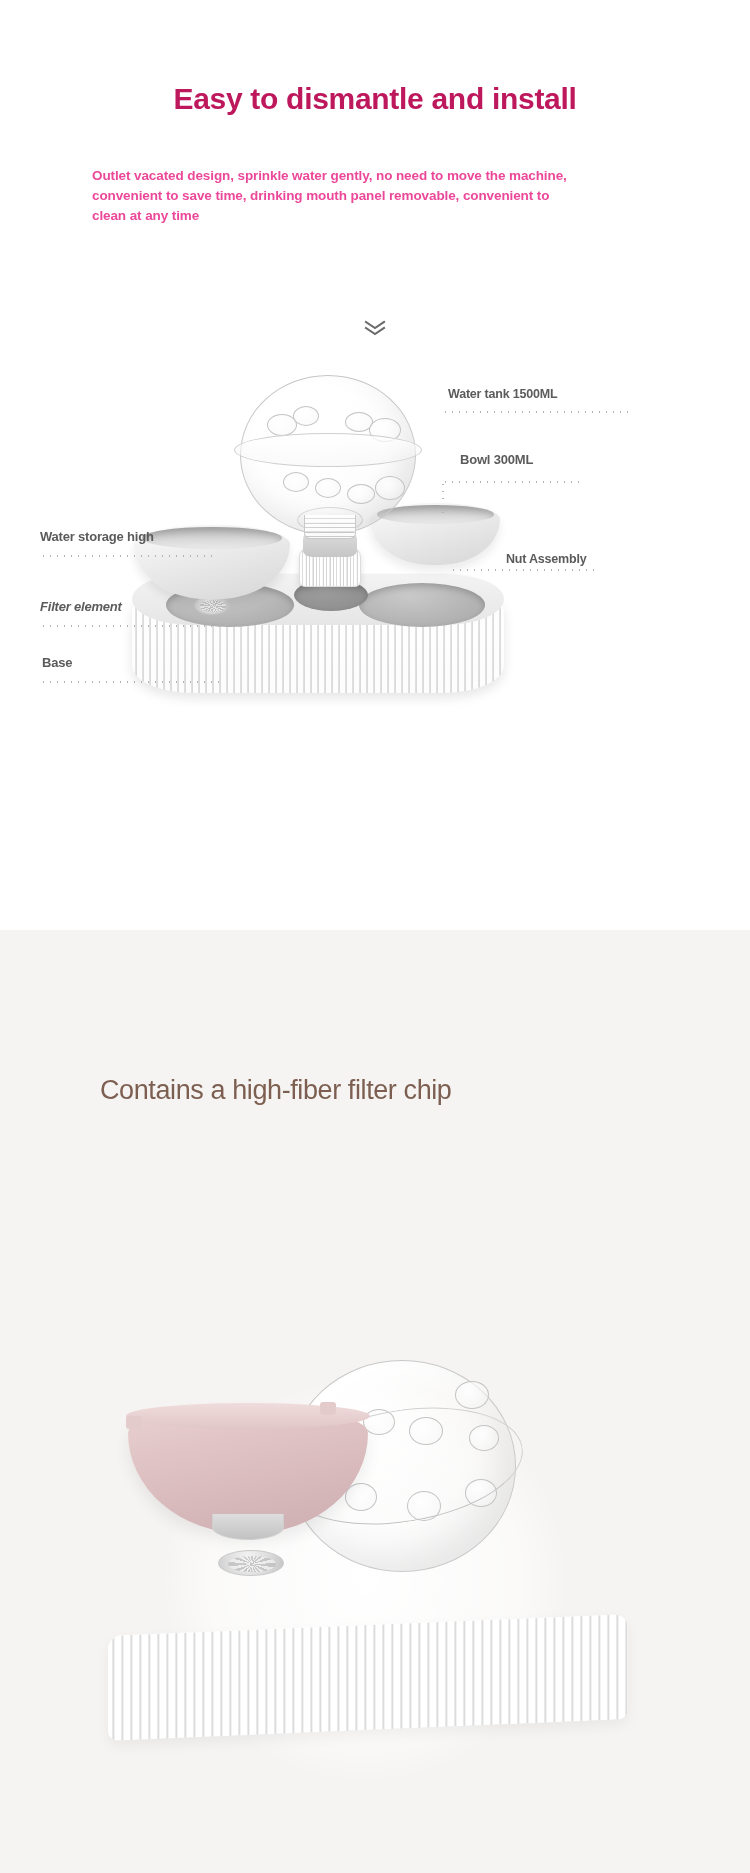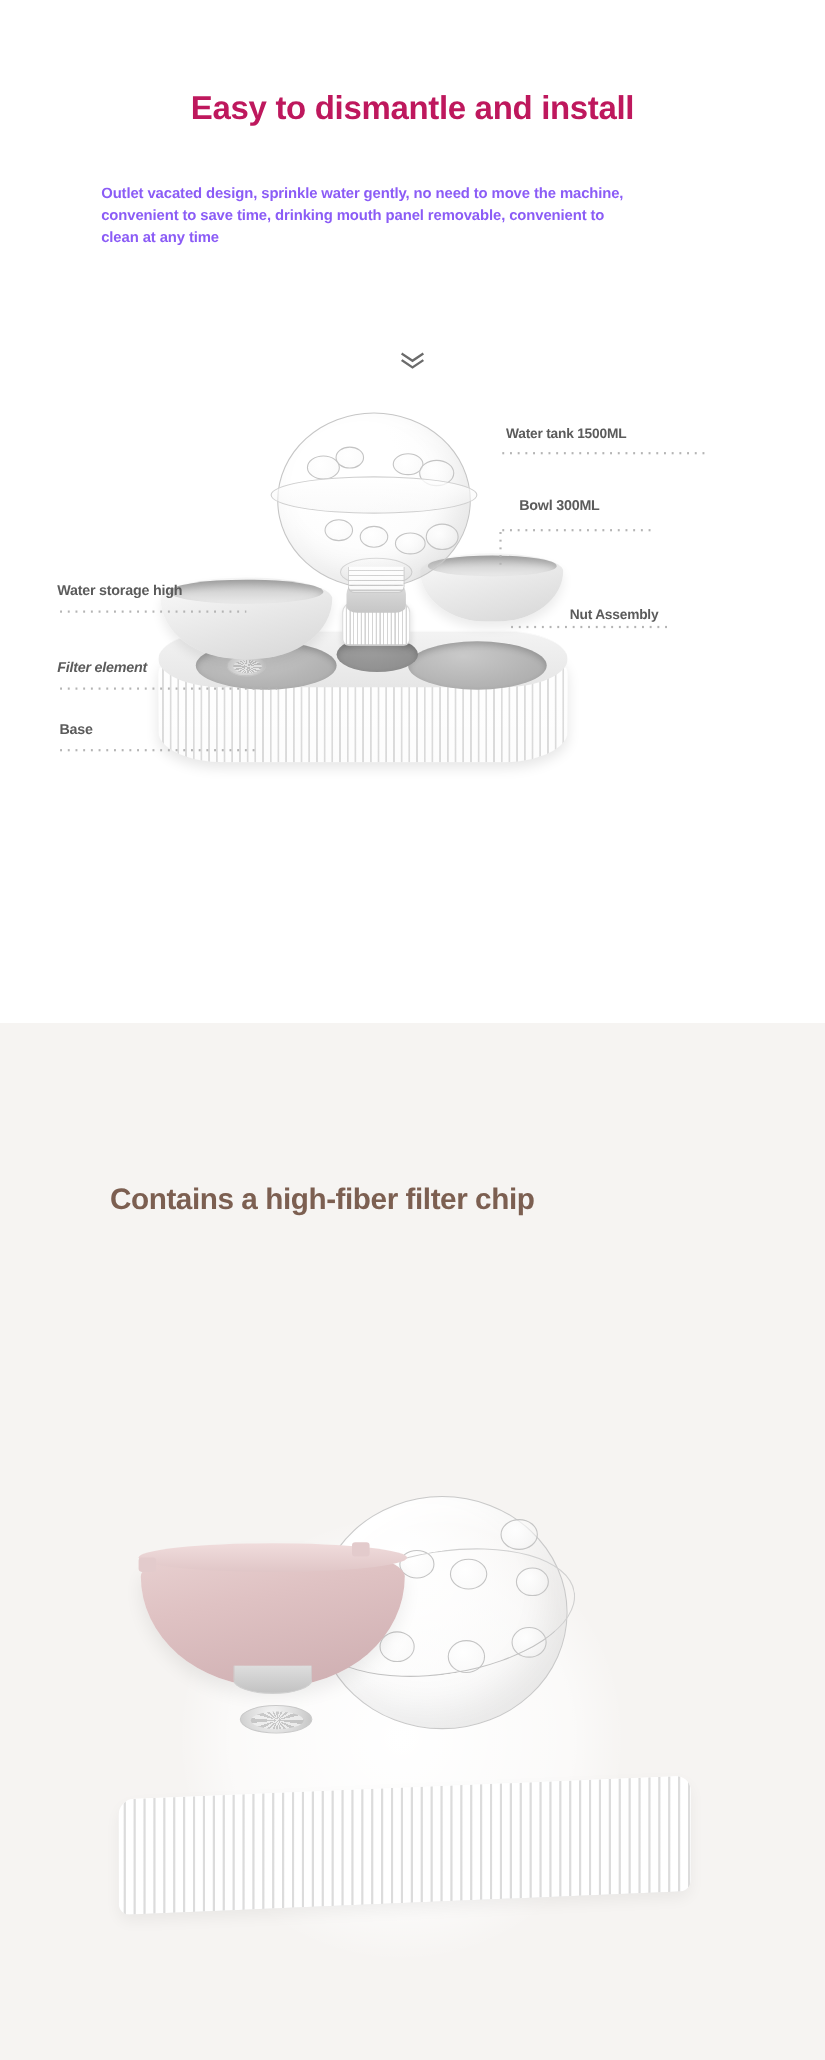--- a/index.html
+++ b/index.html
@@ -20,31 +20,31 @@
   }
   .s1-title {
     position:absolute; left:0; top:82px; width:750px;
     text-align:center;
     font-size:30px; font-weight:bold; letter-spacing:-0.3px;
     color:#be185d;
   }
   .s1-sub {
     position:absolute; left:92px; top:166px; width:480px;
     font-size:13.5px; font-weight:bold; line-height:20px;
-    color:#8b5cf6; letter-spacing:-0.1px;
+    color:#ec4899; letter-spacing:-0.1px;
   }
   .s1-chevron {
     position:absolute; left:355px; top:314px;
     width:40px; height:30px;
     display:flex; align-items:center; justify-content:center;
   }
   .s1-chevron svg { display:block; }
 
   
-  .diagram { position:absolute; left:16px; top:355px; width:598px; height:400px; }
+  .diagram { position:absolute; left:4px; top:355px; width:598px; height:400px; }
 
   
   .base-body {
     position:absolute; left:128px; top:230px;
     width:372px; height:108px;
     border-radius:60px/28px;
     background:linear-gradient(180deg,#fdfdfd 0%,#f4f4f4 45%,#e3e3e3 100%);
     box-shadow:0 5px 12px rgba(0,0,0,0.10);
     overflow:hidden;
   }
@@ -178,21 +178,21 @@
 
   
   .section-two {
     position:absolute; left:0; top:930px;
     width:750px; height:943px;
     background:#f6f4f2;
     overflow:hidden;
   }
   .s2-title {
     position:absolute; left:100px; top:145px;
-    font-size:27px; font-weight:bold; letter-spacing:-0.4px;
+    font-size:27px; font-weight:normal; letter-spacing:-0.4px;
     color:#7c5f51;
   }
   .s2-body {
     position:absolute; left:101px; top:222px; width:510px;
     font-size:16.5px; font-weight:bold; line-height:24px;
     color:#7c5f51; letter-spacing:-0.2px;
   }
 
   
   .hero { position:absolute; left:0; top:420px; width:750px; height:523px; }

